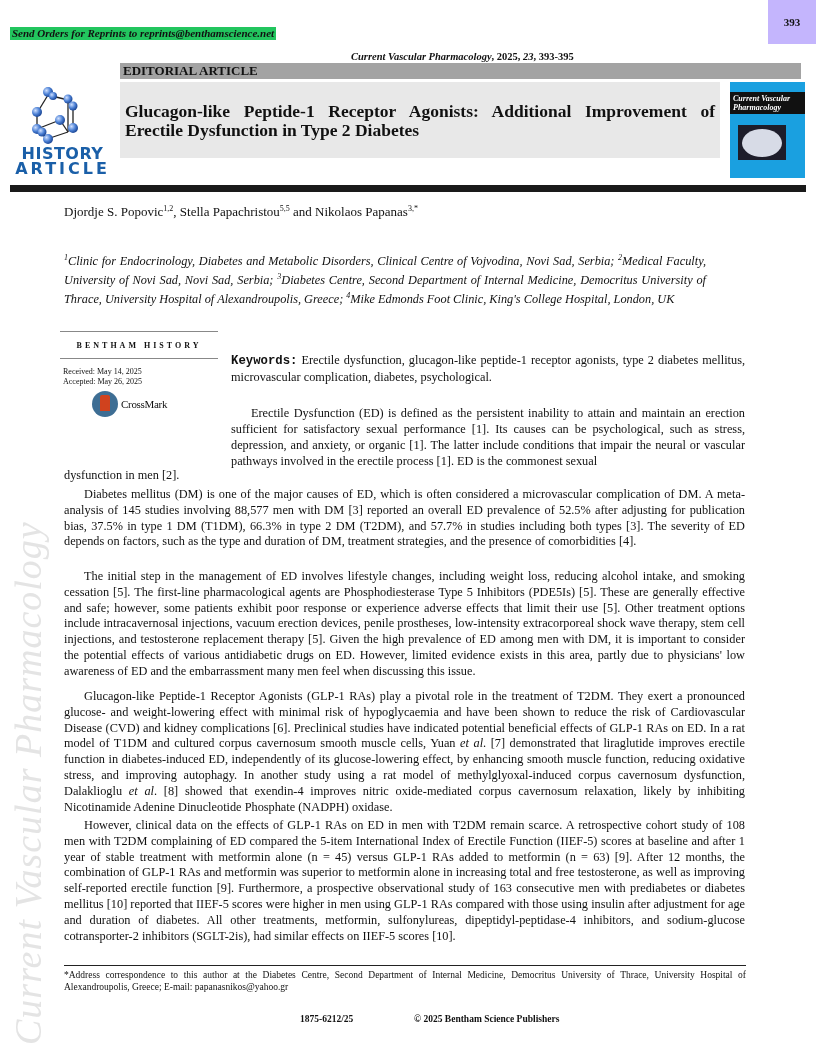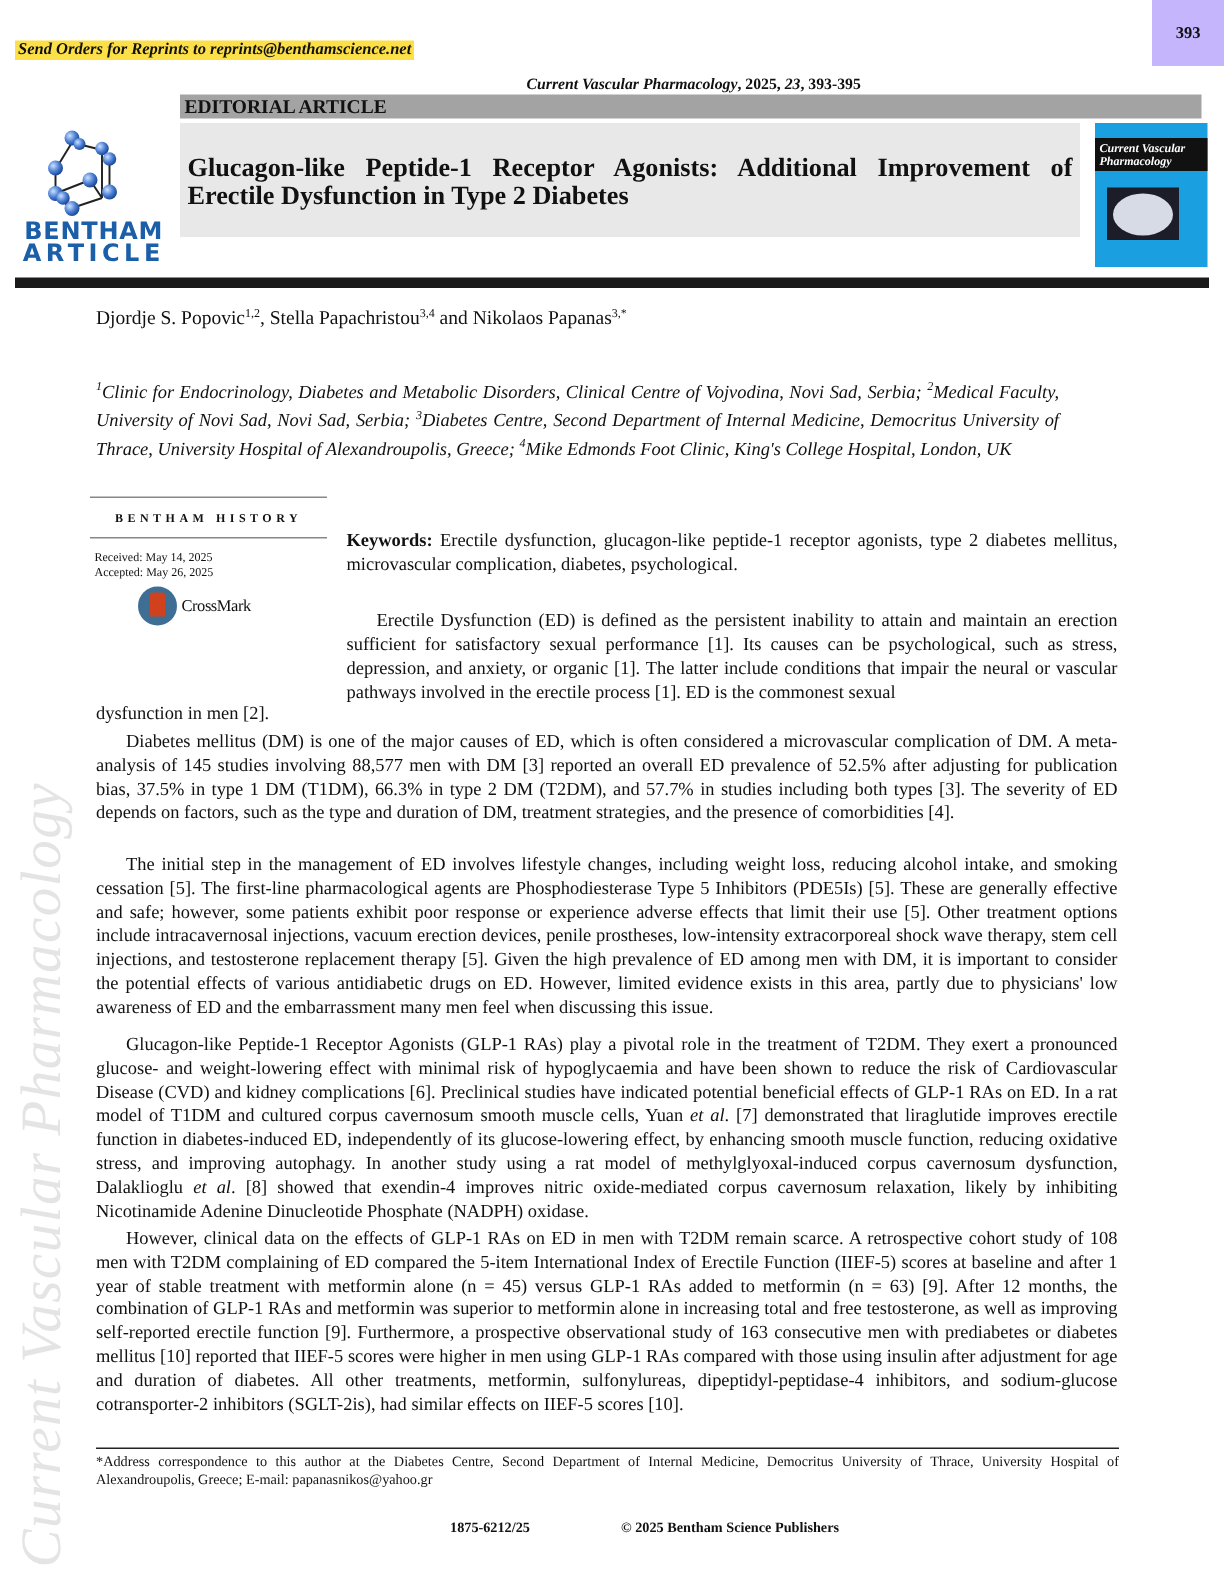--- a/index.html
+++ b/index.html
@@ -2,21 +2,21 @@
 <html><head>
 <meta charset="utf-8">
 <style>
   html, body { margin: 0; padding: 0; background: #ffffff; }
   body { width: 816px; height: 1056px; position: relative; overflow: hidden;
          font-family: "Liberation Serif", serif; color: #111; }
 
   .page-number { position: absolute; left: 768px; top: 0; width: 48px; height: 44px;
                  background: #c4b5fd; font-weight: bold; font-size: 11px;
                  display: flex; align-items: center; justify-content: center; padding-top: 0; }
-  .reprints { position: absolute; left: 10px; top: 27px; background: #fde047; padding: 0 2px;
+  .reprints { position: absolute; left: 10px; top: 27px; background: #22c55e; padding: 0 2px;
               font-weight: bold; font-style: italic; font-size: 11px; line-height: 13px; }
   .journal-cite { position: absolute; left: 351px; top: 51px; font-size: 10.5px; font-weight: bold; }
   .journal-cite i { font-style: italic; }
 
   .editorial-bar { position: absolute; left: 120px; top: 63px; width: 678px; height: 16px;
                    background: #a3a3a3; font-weight: bold; font-size: 13px; line-height: 16px; padding-left: 3px; }
   .title-box { position: absolute; left: 120px; top: 82px; width: 600px; height: 76px;
                background: #e8e8e8; }
   .title { position: absolute; left: 5px; top: 20px; width: 590px; font-weight: bold; font-size: 17.5px;
            line-height: 19px; text-align: justify; }
@@ -48,21 +48,21 @@
   .hist-title { text-align: center; font-size: 8px; font-weight: bold; letter-spacing: 3px; padding: 9px 0 8px; }
   .hist-dates { font-size: 8px; line-height: 10px; margin-top: 8px; padding-left: 3px; }
   .hist-doi { font-size: 7.5px; font-style: italic; line-height: 11px; margin-top: 5px; padding-left: 3px; }
   .crossmark { display: flex; align-items: center; margin: 4px 0 0 32px; }
   .crossmark .cm-icon { width: 26px; height: 26px; border-radius: 50%; background: #3e6e94; position: relative; }
   .crossmark .cm-icon::after { content: ""; position: absolute; left: 8px; top: 4px; width: 10px; height: 16px;
                                background: #d0421e; border-radius: 2px 2px 0 0; }
   .crossmark .cm-text { font-size: 11px; margin-left: 3px; letter-spacing: -0.3px; }
 
   .keywords { position: absolute; left: 231px; top: 352px; width: 514px; font-size: 12.3px; line-height: 16px; text-align: justify; }
-  .keywords b { font-weight: bold; }
+  .keywords b { font-weight: bold; font-family: Liberation Mono, monospace; }
 
   .p-intro { position: absolute; left: 231px; top: 405px; width: 514px; font-size: 12.3px; line-height: 16px;
              text-align: justify; text-indent: 20px; }
   .p-intro-tail { position: absolute; left: 64px; top: 467px; font-size: 12.3px; line-height: 16px; }
 
   .body-par { position: absolute; left: 64px; width: 681px; font-size: 12.3px; line-height: 15.8px;
               text-align: justify; text-indent: 20px; margin: 0; }
   .body-par i { font-style: italic; }
 
   .watermark { position: absolute; left: 6px; top: 1045px; transform-origin: 0 0; transform: rotate(-90deg);
@@ -111,40 +111,40 @@
       <circle cx="63" cy="24" r="4.5"></circle>
       <circle cx="50" cy="38" r="5"></circle>
       <circle cx="63" cy="46" r="5"></circle>
       <circle cx="27" cy="47" r="5"></circle>
       <circle cx="38" cy="57" r="5"></circle>
       <circle cx="43" cy="14" r="4"></circle>
       <circle cx="32" cy="50" r="4.5"></circle>
     </g>
   </svg>
   <div class="logo-text">
-    <div>BENTHAM</div>
+    <div>HISTORY</div>
     <div style="letter-spacing:3px">ARTICLE</div>
   </div>
 </div>
 
 <div class="title-box">
   <div class="title">Glucagon-like Peptide-1 Receptor Agonists: Additional Improvement of Erectile Dysfunction in Type 2 Diabetes</div>
 </div>
 
 <div class="cover">
   <div class="cover-title">Current Vascular Pharmacology</div>
   <div class="cover-img">
       <div class="oval"></div>
     </div>
 </div>
 
 <div class="black-rule"></div>
 
 <div class="authors">
-  <span>Djordje S. Popovic</span><sup>1,2</sup><span>, </span><span>Stella Papachristou</span><sup>3,4</sup><span> and </span><span>Nikolaos Papanas</span><sup>3,*</sup>
+  <span>Djordje S. Popovic</span><sup>1,2</sup><span>, </span><span>Stella Papachristou</span><sup>5,5</sup><span> and </span><span>Nikolaos Papanas</span><sup>3,*</sup>
 </div>
 
 <div class="affil"><sup>1</sup><span>Clinic for Endocrinology, Diabetes and Metabolic Disorders, Clinical Centre of Vojvodina, Novi Sad, Serbia; </span><sup>2</sup><span>Medical Faculty, University of Novi Sad, Novi Sad, Serbia; </span><sup>3</sup><span>Diabetes Centre, Second Department of Internal Medicine, Democritus University of Thrace, University Hospital of Alexandroupolis, Greece; </span><sup>4</sup><span>Mike Edmonds Foot Clinic, King's College Hospital, London, UK</span></div>
 
 <div class="hist">
   <div class="rule"></div>
   <div class="hist-title">BENTHAM HISTORY</div>
   <div class="rule"></div>
   <div class="hist-dates">
     <div>Received: May 14, 2025</div>

